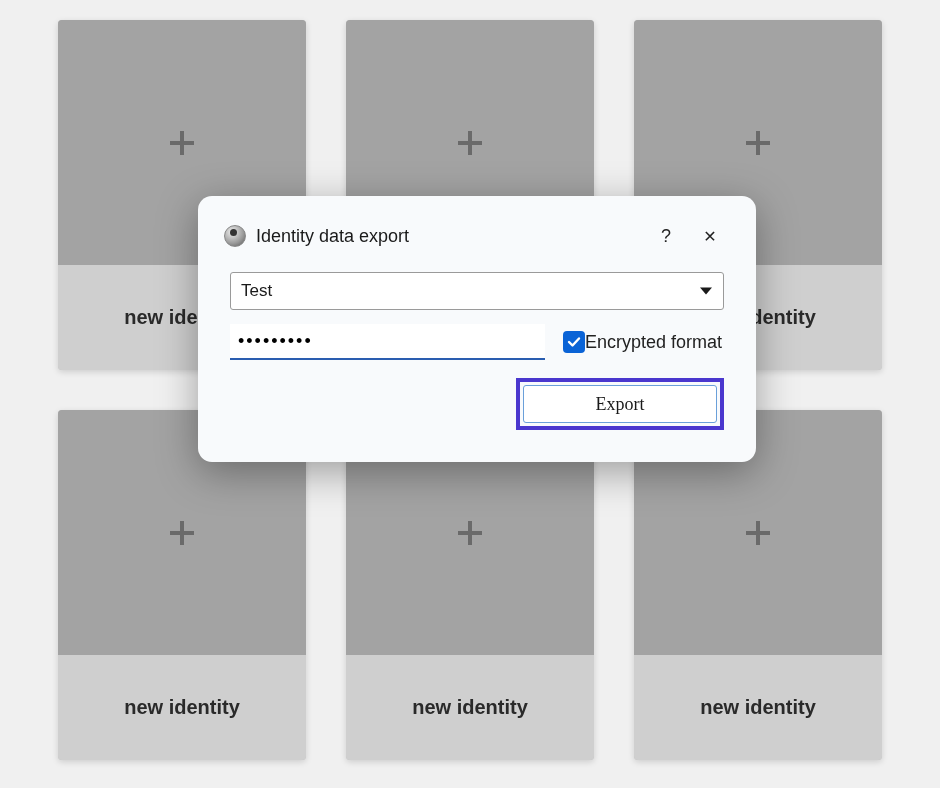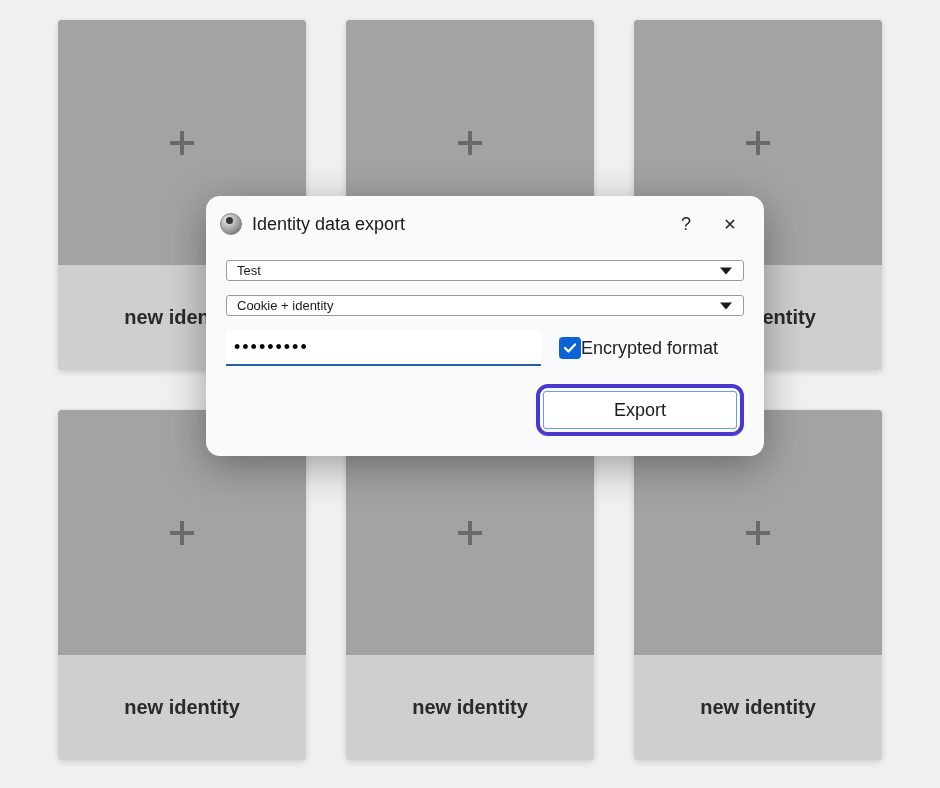--- a/index.html
+++ b/index.html
@@ -50,26 +50,26 @@
     color: #6a6a6a;
     font-size: 40px;
     line-height: 1;
     font-weight: 400;
   }
   .plus svg { display:block; }
 
   .dialog {
     position: absolute;
     top: 196px;
-    left: 206px;
+    left: 198px;
     width: 558px;
     background: #f8fafc;
     border-radius: 14px;
     box-shadow: 0 10px 40px rgba(0,0,0,0.35);
-    padding: 0;
+    padding: 12px;
   }
   .dialog-header {
     display: flex;
     align-items: center;
     padding: 12px 16px 12px 14px;
   }
   .dialog-icon {
     width: 22px;
     height: 22px;
     border-radius: 50%;
@@ -108,26 +108,26 @@
   .dialog-body {
     padding: 8px 20px 20px 20px;
   }
 
   .field {
     position: relative;
     margin-bottom: 14px;
   }
   .select-input {
     width: 100%;
-    height: 21px;
+    height: 38px;
     border: 1px solid #9a9a9a;
     border-radius: 3px;
     background: #fff;
     padding: 0 36px 0 10px;
-    font-size: 13px;
+    font-size: 17px;
     color: #1a1a1a;
     outline: none;
   }
   .caret {
     position: absolute;
     right: 12px;
     top: 50%;
     transform: translateY(-50%);
     width: 0; height: 0;
     border-left: 6px solid transparent;
@@ -171,22 +171,23 @@
     cursor: pointer;
   }
   .checkbox svg { display:block; }
 
   .button-row {
     display: flex;
     justify-content: flex-end;
   }
   .export-highlight {
     border: 4px solid #4a37ce;
-    border-radius: 12px;
+    border-radius: 0;
     padding: 3px;
+    font-family: Liberation Serif, serif;
   }
   .export-btn {
     width: 194px;
     height: 38px;
     background: #fff;
     border: 1px solid #6aa0da;
     border-radius: 3px;
     font-size: 18px;
     color: #1a1a1a;
     cursor: pointer;
@@ -274,24 +275,20 @@
     <div class="header-btn">?</div>
     <div class="header-btn close">✕</div>
   </div>
   <div class="dialog-body">
 
     <div class="field">
       <input class="select-input" readonly="" value="Test" style="">
       <div class="caret"></div>
     </div>
 
-    <div class="field">
-      <input class="select-input" readonly="" value="Cookie + identity" style="">
-      <div class="caret"></div>
-    </div>
 
     <div class="row-inline">
       <input class="password-input" value="•••••••••" style="">
       <div class="check-wrap">
         <div class="checkbox">
           <svg width="14" height="14" viewBox="0 0 14 14">
               <path d="M2 7 L5.5 10.5 L12 3.5" stroke="#fff" stroke-width="2.4" fill="none" stroke-linecap="round" stroke-linejoin="round"></path>
             </svg>
         </div>
         <span>Encrypted format</span>

